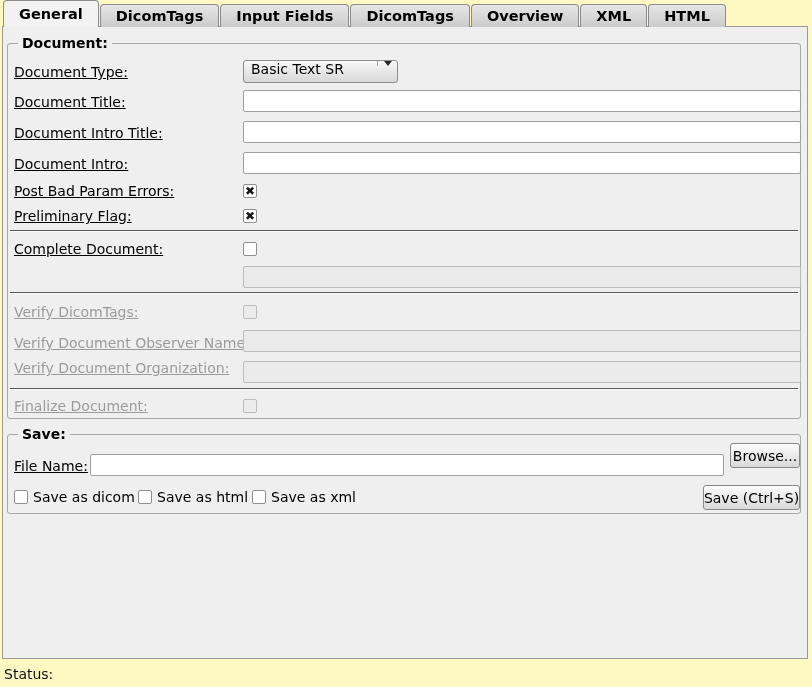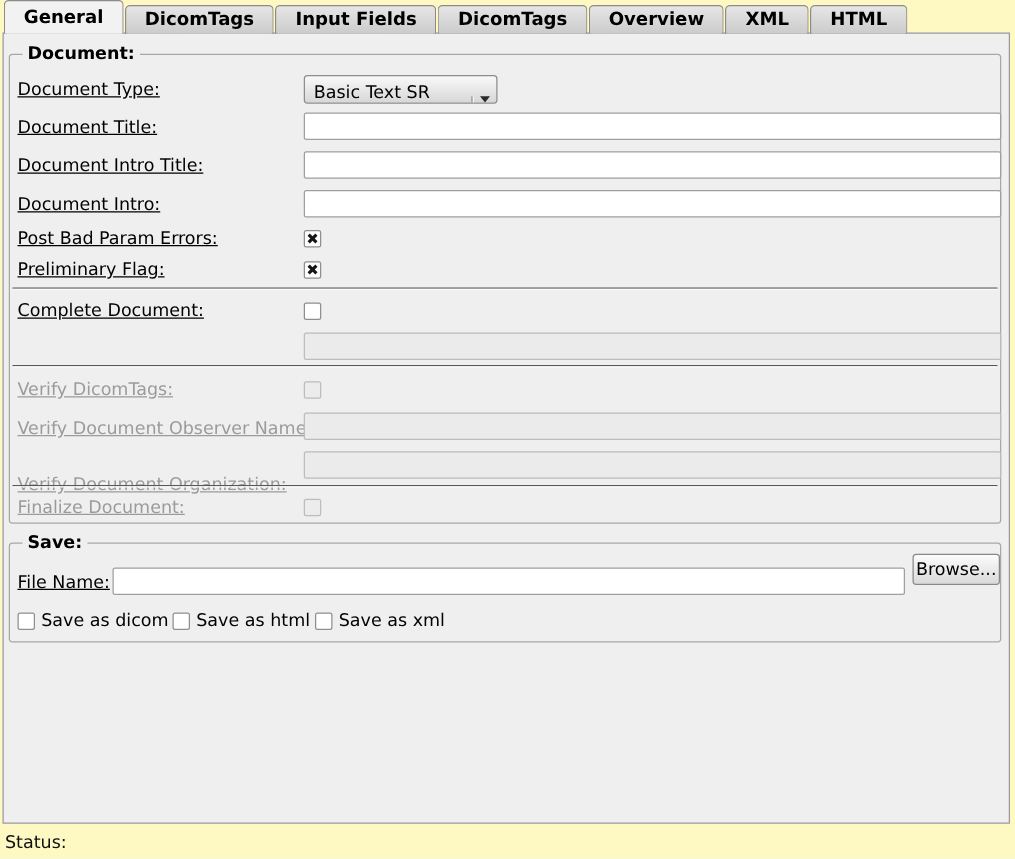--- a/index.html
+++ b/index.html
@@ -57,21 +57,21 @@
   .sep {
     position:absolute; left:2px; width:788px; height:2px;
     border-top:1px solid #585858; border-bottom:1px solid #fbfbfb;
   }
 
   
   .combo {
     position:absolute; left:235px; top:16px; width:155px; height:23px;
     background:linear-gradient(#f9f9f9,#d7d7d7);
     border:1px solid #8d8d8d; border-radius:3px;
-    display:flex; align-items:flex-end; cursor:default;
+    display:flex; align-items:flex-start; cursor:default;
   }
   .combo-text { flex:1; display:flex; align-items:center; padding-left:7px; font-size:14px; white-space:nowrap; }
   .combo-btn {
     width:20px; display:flex; align-items:center; justify-content:center;
     border-left:1px solid #9a9a9a; box-shadow:inset 1px 0 0 #fafafa;
   }
   .tri-down {
     width:0; height:0; border-left:4px solid transparent; border-right:4px solid transparent;
     border-top:5px solid #2a2a2a;
   }
@@ -141,21 +141,21 @@
       <input class="tinput" style="top: 222px;" disabled="" value="">
 
       <div class="sep" style="top:248px;"></div>
 
       <span class="flabel disabled" style="top:259px;">Verify DicomTags:</span>
       <span class="cbox disabled" style="top:261px;"></span>
 
       <span class="flabel disabled" style="top:290px;">Verify Document Observer Name:</span>
       <input class="tinput" style="top: 286px;" disabled="" value="">
 
-      <span class="flabel disabled" style="top:335px;">Verify Document Organization:</span>
+      <span class="flabel disabled" style="top:315px;">Verify Document Organization:</span>
       <input class="tinput" style="top: 317px;" disabled="" value="">
 
       <div class="sep" style="top:344px;"></div>
 
       <span class="flabel disabled" style="top:353px;">Finalize Document:</span>
       <span class="cbox disabled" style="top:355px;"></span>
     </div>
 
     <div class="group" style="left:4px; top:407px; width:794px; height:80px;">
       <span class="group-title">Save:</span>
@@ -166,19 +166,20 @@
 
       <span class="cbox" style="left:6px; top:55px;"></span>
       <span class="opt-label" style="left:25px; top:54px;">Save as dicom</span>
 
       <span class="cbox" style="left:130px; top:55px;"></span>
       <span class="opt-label" style="left:149px; top:54px;">Save as html</span>
 
       <span class="cbox" style="left:244px; top:55px;"></span>
       <span class="opt-label" style="left:263px; top:54px;">Save as xml</span>
 
+      <button class="btn" style="left:695px; top:50px; width:97px; height:25px;">Save (Ctrl+S)</button>
     </div>
 
   </div>
 
   <div class="status">Status:</div>
 
 </div>
 
 </body></html>

